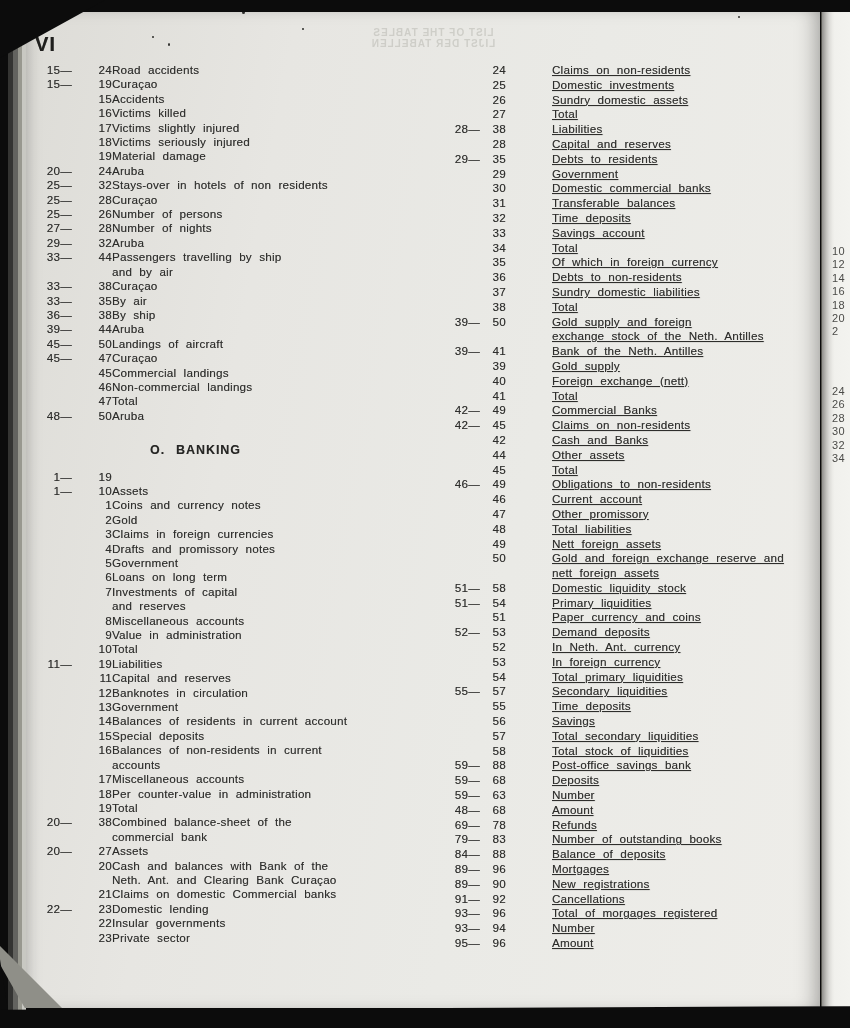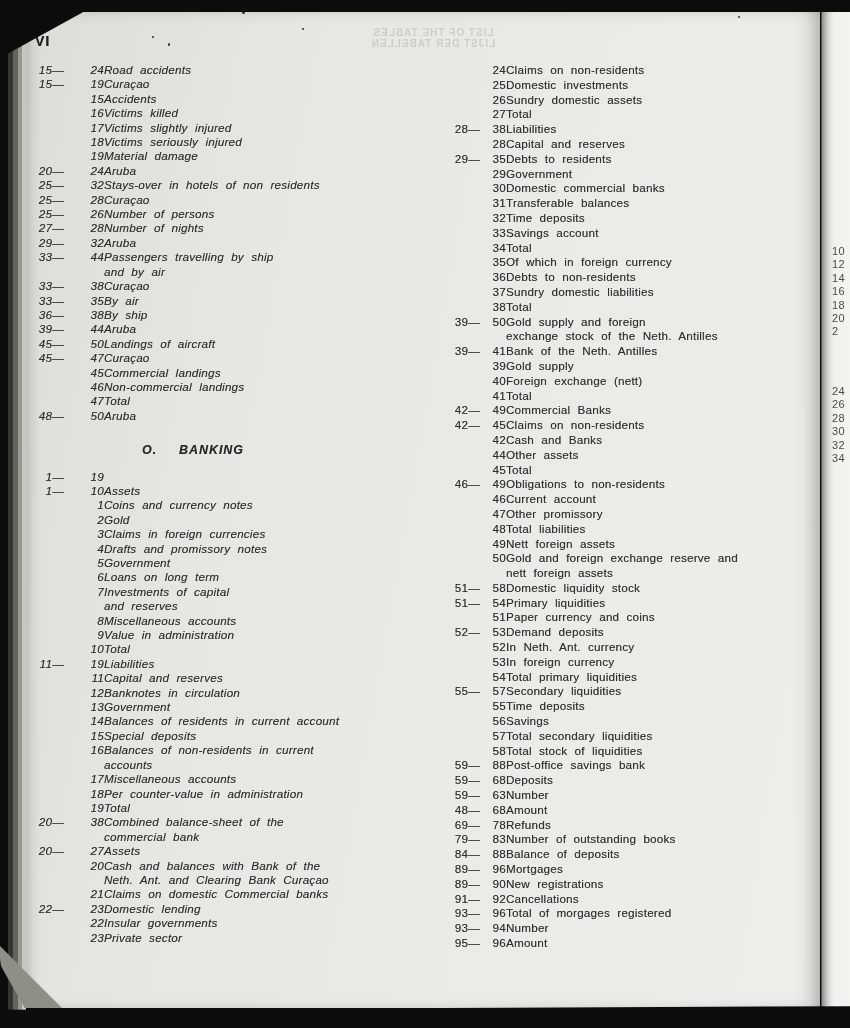--- a/index.html
+++ b/index.html
@@ -38,58 +38,58 @@
 
   
   .page{
     position:absolute;left:26px;top:12px;width:794px;height:996px;
     background:linear-gradient(100deg,#dddcd7 0%,#e7e6e2 28%,var(--paper) 60%,#eeede9 100%);
     border-radius:6px 0 0 3px;
     box-shadow:inset -14px 0 22px -12px rgba(0,0,0,0.38), inset 10px 0 16px -10px rgba(0,0,0,0.28);
   }
   .folio{
     position:absolute;left:9px;top:21px;
-    font-size:14px;font-weight:bold;color:#1f1f1d;letter-spacing:1px;
+    font-size:20px;font-weight:bold;color:#1f1f1d;letter-spacing:1px;
     text-shadow:0.3px 0.3px 0.4px rgba(0,0,0,0.5);
   }
   .ghost{
     position:absolute;left:322px;top:15px;width:170px;
     transform:scaleX(-1);
     color:var(--ghost);opacity:0.55;
     font-size:10px;font-weight:bold;letter-spacing:1px;line-height:11px;
     text-align:center;white-space:nowrap;
   }
   .speck{position:absolute;background:#2c2c2a;border-radius:50%;}
   .sp1{left:126px;top:24px;width:2px;height:2px;}
   .sp2{left:142px;top:31px;width:2px;height:3px;}
   .sp3{left:216px;top:-1px;width:3px;height:3px;}
   .sp4{left:276px;top:16px;width:2px;height:2px;}
   .sp5{left:712px;top:4px;width:2px;height:2px;}
 
   
   .col{position:absolute;color:var(--ink);font-size:11.6px;letter-spacing:0.25px;word-spacing:3.8px;
     text-shadow:0.2px 0.2px 0.35px rgba(40,40,40,0.45);}
-  .col-left{left:4px;top:51px;font-style:italic;}
+  .col-left{left:12px;top:51px;}
   .col-left .row{line-height:14.4px;}
   .col-right{left:402px;top:51px;}
   .col-right .row{line-height:14.8px;}
   .row{display:flex;align-items:flex-start;white-space:nowrap;}
   .num-s{display:inline-block;text-align:right;flex:none;}
   .num-e{display:inline-block;text-align:right;flex:none;}
   .col-left .num-s{width:34px;}
   .col-left .num-e{width:40px;}
   .col-left .lbl{}
   .col-right .num-s{width:52px;}
   .col-right .num-e{width:26px;}
-  .col-right .lbl{}
+  .col-right .lbl{margin-left:46px;text-decoration:underline;}
   .lbl{flex:none;}
   .lbl .line{white-space:nowrap;}
   .header-row{font-weight:bold;font-size:12.4px;letter-spacing:1px;color:#262624;}
   .header-row .hdr-prefix{margin-left:112px;}
-  .header-row .hdr-text{margin-left:22px;}
+  .header-row .hdr-text{margin-left:11px;}
   .spacer{width:100%;}
 
   
   .next-page{
     position:absolute;left:821px;top:9px;width:29px;height:1001px;
     background:linear-gradient(90deg,#dcdbd6 0,var(--paper2) 45%,#f3f3ef 100%);
     border-left:1px solid #55554f;
     box-shadow:inset 7px 0 9px -5px rgba(0,0,0,0.5);
   }
   .edge-group{position:absolute;left:10px;font-size:11px;line-height:13.4px;color:var(--ink-soft);

